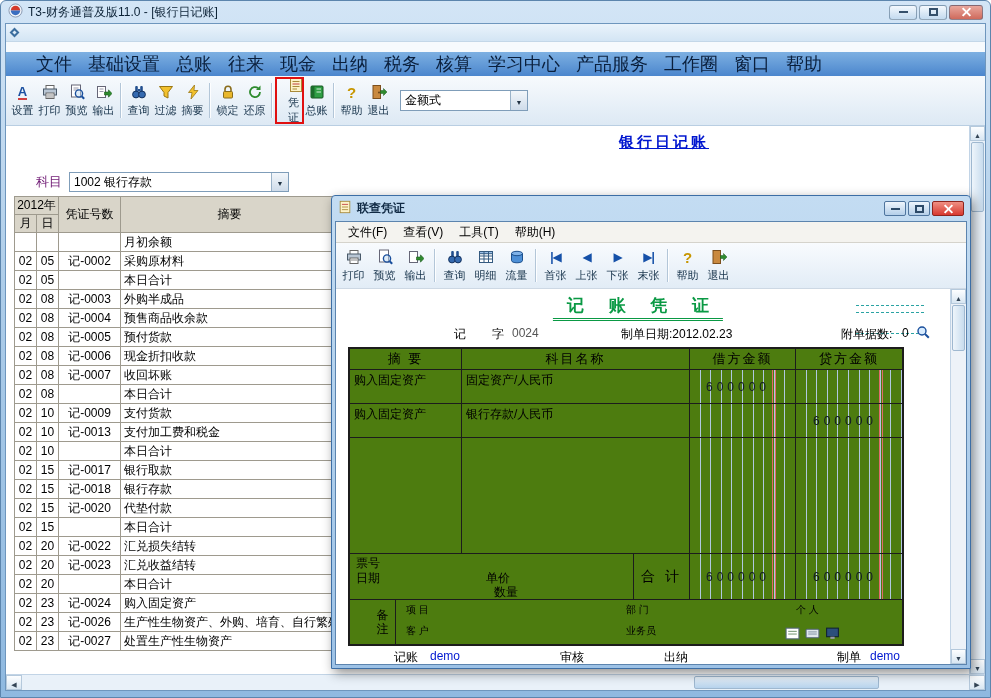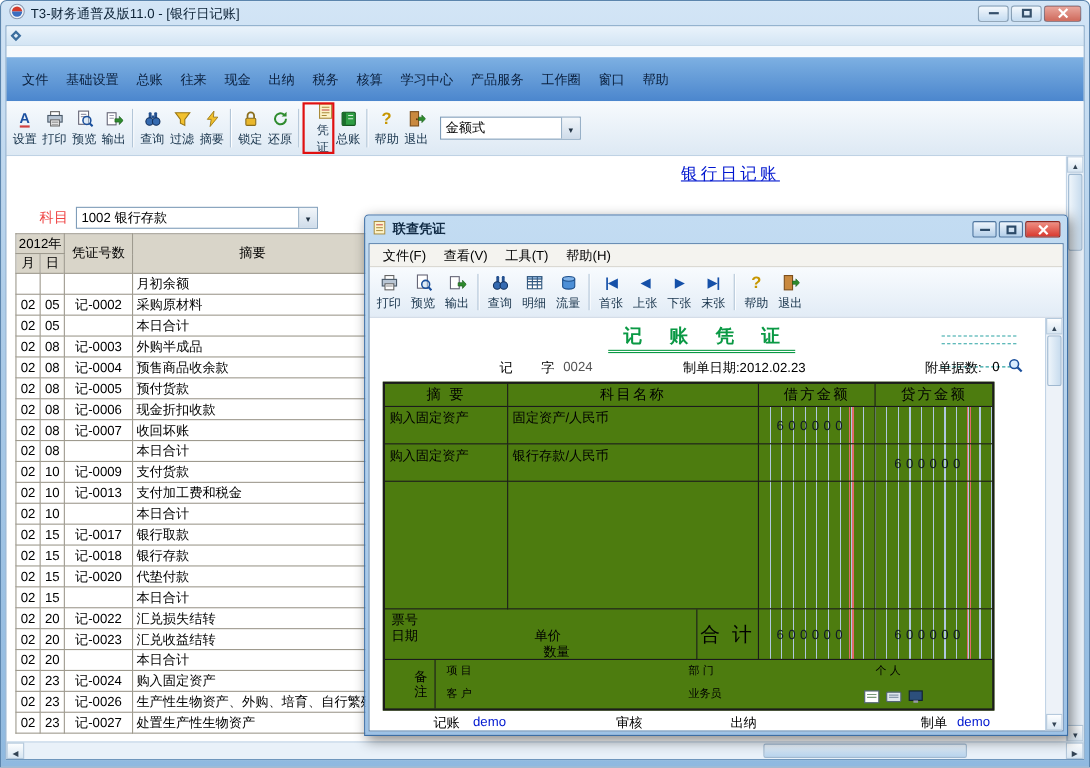--- a/index.html
+++ b/index.html
@@ -20,21 +20,21 @@
   .x-glyph { position:relative; width:11px; height:9px; }
   .x-glyph::before,.x-glyph::after { content:""; position:absolute; left:0; top:3.5px; width:11px; height:2px; background:#fff; }
   .x-glyph::before { transform:rotate(45deg);} .x-glyph::after { transform:rotate(-45deg);}
 
   
   .window-body { position:absolute; top:22px; left:4px; right:4px; bottom:6px; background:#fff; border:1px solid #6e96bd; display:flex; flex-direction:column; }
   .mdi-strip { height:18px; background:linear-gradient(#eaf3fb,#d3e5f4); border-bottom:1px solid #c3d7e8; display:flex; align-items:center; padding:0 5px; }
   .diamond { width:7px; height:7px; border:2px solid #3c6e9e; transform:rotate(45deg); }
   .frame-gap { height:10px; background:#f6fafd; }
 
-  .menubar { height:40px; background:linear-gradient(#7db0e2,#4b86cd); display:flex; align-items:center; padding:0 6px; color:#0a1f3c; font-size:12px; }
+  .menubar { height:24px; background:linear-gradient(#7db0e2,#4b86cd); display:flex; align-items:center; padding:0 22px; color:#0a1f3c; font-size:18px; }
   .menu-item { padding:3px 8px; white-space:nowrap; }
 
   .toolbar { height:50px; background:linear-gradient(#f7fafd,#dde9f4); border-bottom:1px solid #b9cee2; display:flex; align-items:stretch; padding:2px 3px; }
   .tbtn { width:27px; display:flex; flex-direction:column; align-items:center; justify-content:center; gap:2px; font-size:11px; color:#16324a; }
   .tbtn .ic { height:17px; display:flex; align-items:center; justify-content:center; }
   .tbtn svg { width:16px; height:16px; }
   .tbtn.hl { outline:2px solid #e01010; outline-offset:-1px;padding-left:12px; }
   .tsep { width:0; border-left:1px solid #b3c6d8; border-right:1px solid #fdfeff; margin:5px 3px; }
   .letterA { color:#1a4fa0; font-weight:bold; font-size:13px; border-bottom:2px solid #d04040; line-height:13px; }
   .qmark { color:#c79600; font-weight:bold; font-size:15px; line-height:15px; }
@@ -42,23 +42,23 @@
   .fmt-select .val { flex:1; padding:0 4px; font-size:12px; }
   .dd-btn { width:17px; height:100%; background:linear-gradient(#f2f6fa,#cfdcea); border-left:1px solid #9ab2c8; display:grid; place-items:center; }
   .tri-down::before { content:"▼"; font-size:7px; color:#234; }
   .tri-up::before { content:"▲"; font-size:7px; color:#345; }
   .tri-dn2::before { content:"▼"; font-size:7px; color:#345; }
   .tri-left::before { content:"◀"; font-size:7px; color:#345; }
   .tri-right::before { content:"▶"; font-size:7px; color:#345; }
 
   
   .content { position:relative; flex:1; background:#fff; overflow:hidden; }
-  .page-title { position:absolute; top:7px; left:658px; transform:translateX(-50%); color:#0016cf; font-weight:normal; font-size:15px; text-decoration:underline; letter-spacing:3px; white-space:nowrap; }
+  .page-title { position:absolute; top:7px; left:658px; transform:translateX(-50%); color:#0016cf; font-weight:bold; font-size:15px; text-decoration:underline; letter-spacing:3px; white-space:nowrap; }
   .subject-row { position:absolute; top:46px; left:30px; display:flex; align-items:center; gap:7px; }
-  .subject-label { color:#ef4444; font-size:13px; }
+  .subject-label { color:#701a75; font-size:13px; }
   .subject-select { width:220px; height:20px; border:1px solid #7f9db9; background:#fff; display:flex; align-items:center; }
   .subject-select .val { flex:1; padding:0 4px; }
 
   table.journal { position:absolute; left:8px; top:70px; border-collapse:collapse; table-layout:fixed; width:324px; font-size:12px; }
   .journal th,.journal td { border:1px solid #9e9a8e; overflow:hidden; white-space:nowrap; }
   .journal th { background:#d9d5c9; font-weight:normal; height:15px; padding:0 1px; text-align:center; }
   .journal td { height:19px; padding:0 3px; background:#fff; }
   .journal td.c { text-align:center; padding:0 1px; }
 
   .vscroll { position:absolute; top:0; right:0; bottom:0; width:16px; background:#e9f1f9; border-left:1px solid #c2d4e6; }
@@ -110,21 +110,21 @@
   .ventry .txt { padding:2px 4px; }
   .vfill > div { height:116px; }
   .ledger { background-image:
       linear-gradient(to right, transparent calc(100% - 23px), #e06a6a calc(100% - 23px), #e06a6a calc(100% - 22px), transparent calc(100% - 22px), transparent calc(100% - 20px), #e06a6a calc(100% - 20px), #e06a6a calc(100% - 19px), transparent calc(100% - 19px)),
       repeating-linear-gradient(to right, transparent 0, transparent 9.6px, #b0c8e0 9.6px, #b0c8e0 10.6px); }
   .amt { height:100%; display:flex; align-items:center; justify-content:flex-end; padding-right:25px; letter-spacing:4px; font-size:12px; color:#101828; }
   .vtotals { display:grid; grid-template-columns:284px 56px 106px 106px; height:46px; }
   .vtotals > div { border-right:1px solid #1c1c1c; border-bottom:1px solid #1c1c1c; position:relative; }
   .vtotals > div:last-child { border-right:none; }
   .tk-cell span { position:absolute; font-size:12px; white-space:nowrap; }
-  .total-label { display:grid; place-items:center; font-size:18px; letter-spacing:3px; }
+  .total-label { display:grid; place-items:center; font-size:14px; letter-spacing:3px; }
   .vnote { display:flex; height:44px;padding-left:20px; }
   .note-label { width:26px; border-right:1px solid #1c1c1c; display:grid; place-items:center; padding:2px 6px; font-size:12px; line-height:14px; word-break:break-all; text-align:center; }
   .note-body { flex:1; position:relative; font-size:10px; }
   .note-body span { position:absolute; white-space:nowrap; }
   .memo-icons { position:absolute; right:62px; bottom:4px; display:flex; gap:5px; }
   .memo-icons svg { width:15px; height:13px; }
 
   .v-sign { position:absolute; left:30px; top:360px; width:556px; height:16px; font-size:12px; }
   .v-sign span { position:absolute; white-space:nowrap;text-align:center; }
   .sig-val { color:#0018d0; }

